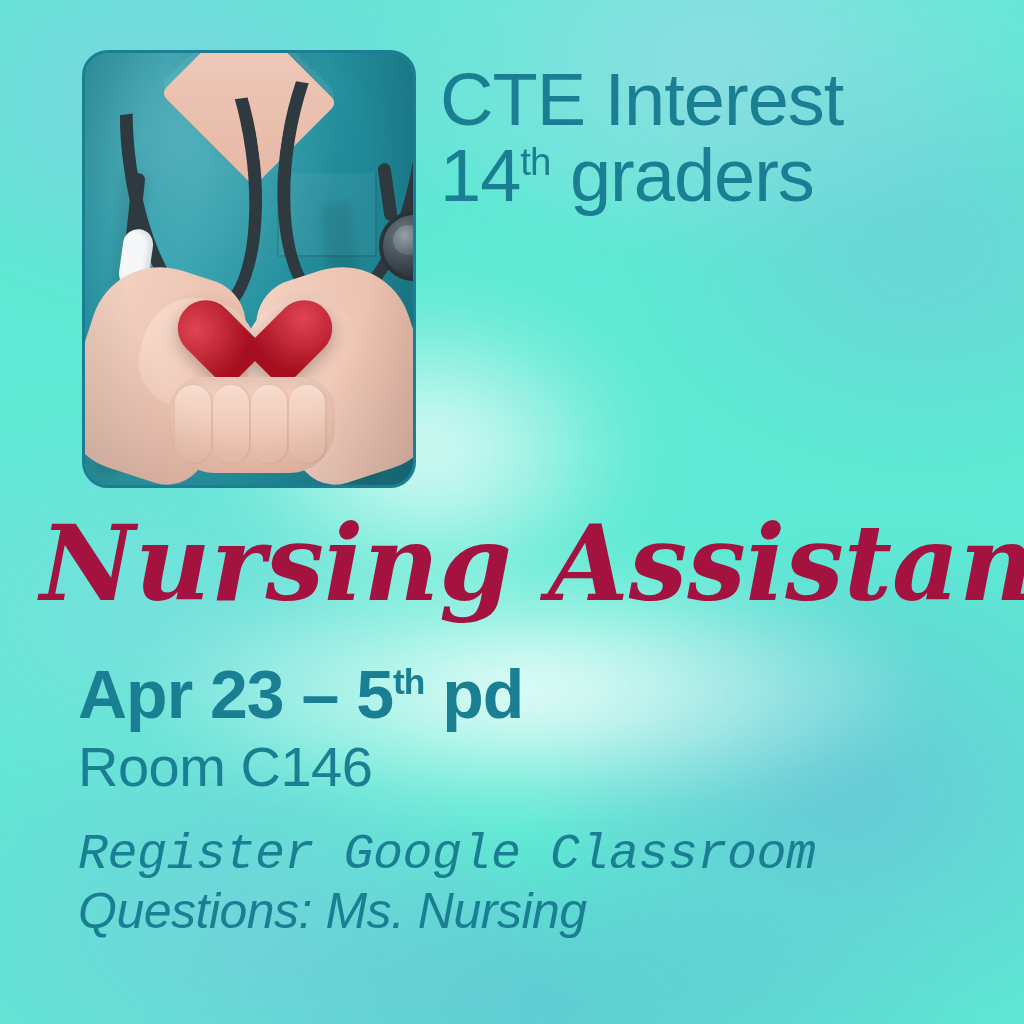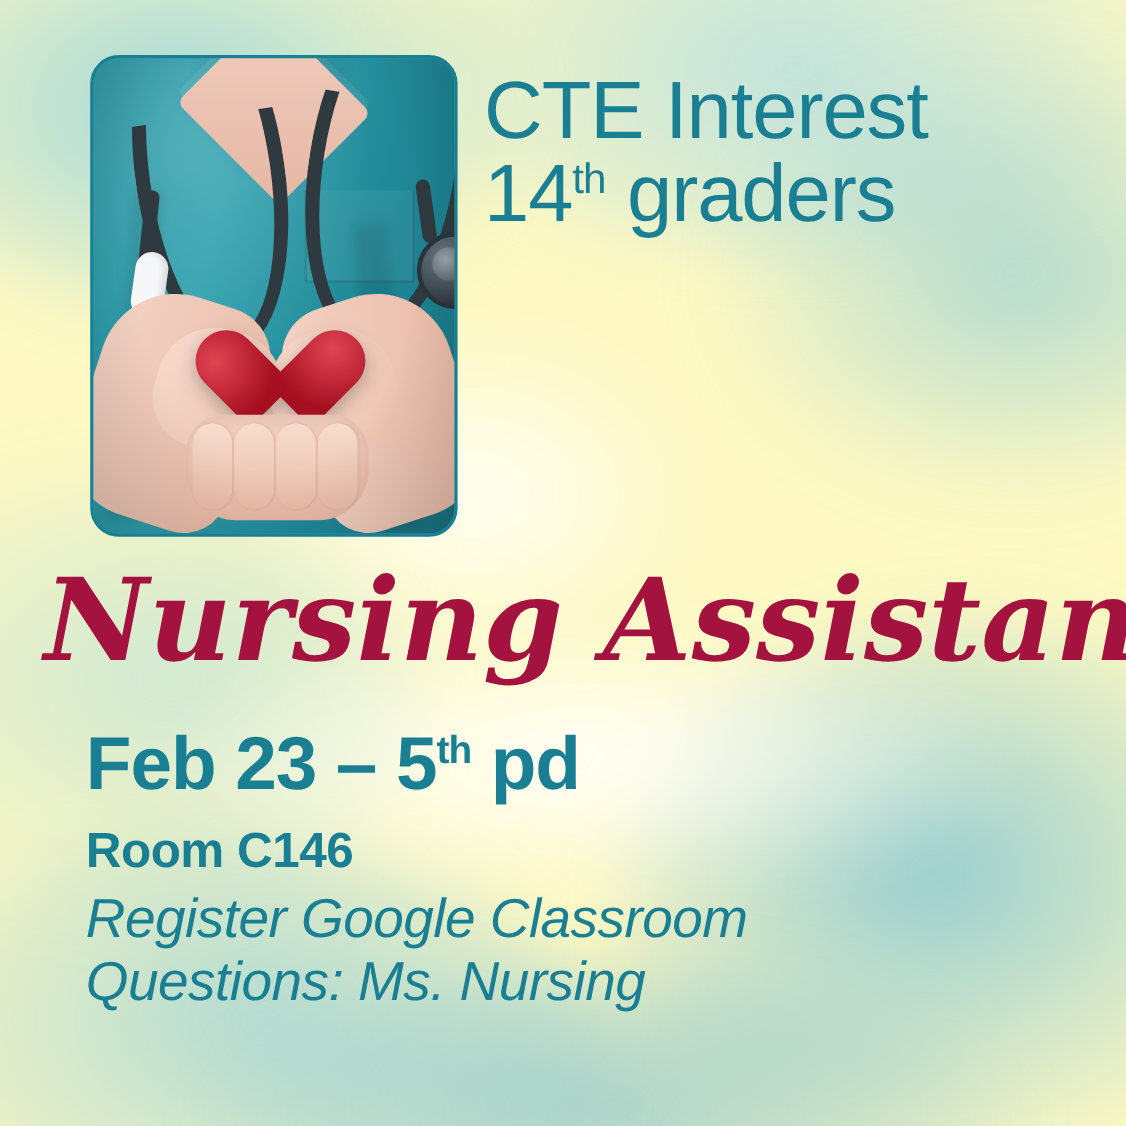--- a/index.html
+++ b/index.html
@@ -10,21 +10,21 @@
     width: 1024px;
     height: 1024px;
     font-family: "Liberation Sans", sans-serif;
     overflow: hidden;
   }
 
   .poster {
     position: relative;
     width: 1024px;
     height: 1024px;
-    background: #fef9c3;
+    background: #5eead4;
     overflow: hidden;
   }
 
   
   .wash {
     position: absolute;
     border-radius: 50%;
     filter: blur(28px);
     pointer-events: none;
   }
@@ -264,34 +264,34 @@
     width: 900px;
     color: #1b7f93;
   }
   .date {
     font-size: 68px;
     font-weight: 700;
     line-height: 1.02;
     letter-spacing: -1px;
   }
   .room {
-    font-size: 45px;
-    font-weight: 700;
+    font-size: 56px;
+    font-weight: 400;
     line-height: 1.08;
-    margin-top: 20px;
+    margin-top: 8px;
     letter-spacing: -0.5px;
   }
   .register, .questions {
     font-size: 50px;
     font-style: italic;
     font-weight: 500;
     line-height: 1.14;
     letter-spacing: -0.5px;
   }
-  .register { margin-top: 9px; }
+  .register { margin-top: 28px; font-family: Liberation Mono, monospace; }
 </style>
 </head>
 <body>
 
 <div class="poster">
 
   <div class="wash wash-a"></div>
   <div class="wash wash-b"></div>
   <div class="wash wash-c"></div>
   <div class="wash wash-d"></div>
@@ -336,19 +336,19 @@
   </div>
 
   <div class="headline">
     <span class="ln">CTE Interest</span>
     <span class="ln"><span>14</span><sup>th</sup><span> graders</span></span>
   </div>
 
   <div class="program">Nursing Assistant</div>
 
   <div class="details">
-    <div class="date"><span>Feb 23 – 5</span><sup>th</sup><span> pd</span></div>
+    <div class="date"><span>Apr 23 – 5</span><sup>th</sup><span> pd</span></div>
     <div class="room">Room C146</div>
     <div class="register">Register Google Classroom</div>
     <div class="questions">Questions: Ms. Nursing</div>
   </div>
 
 </div>
 
 </body></html>

